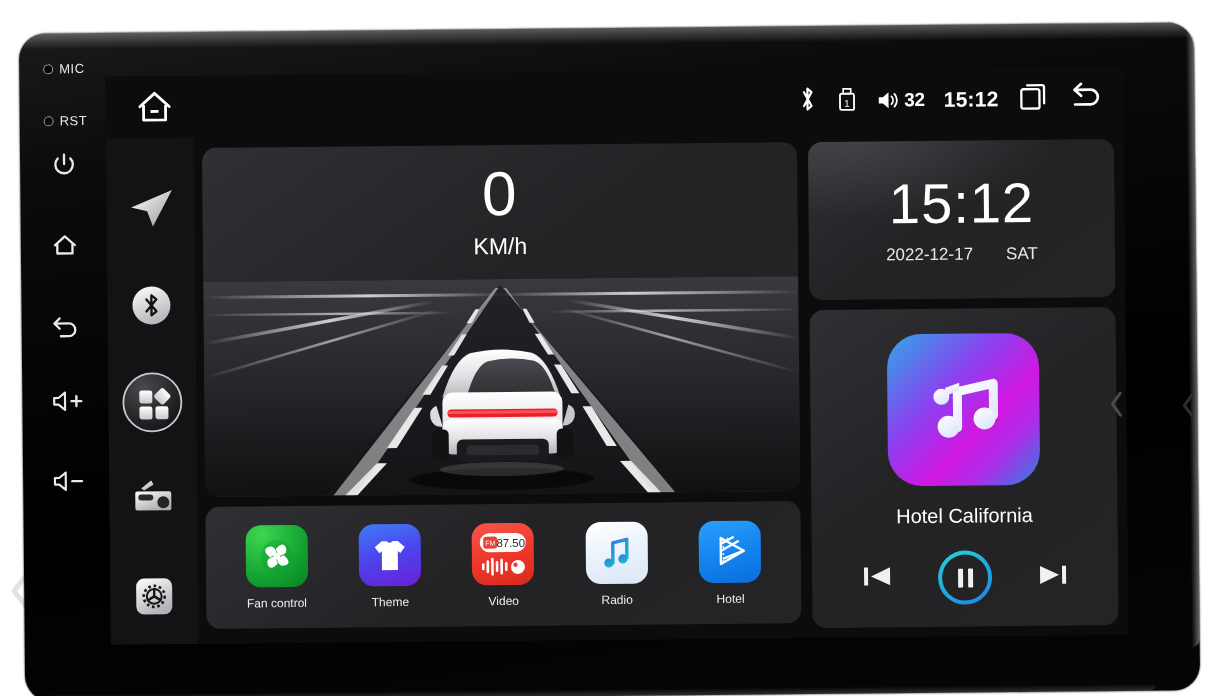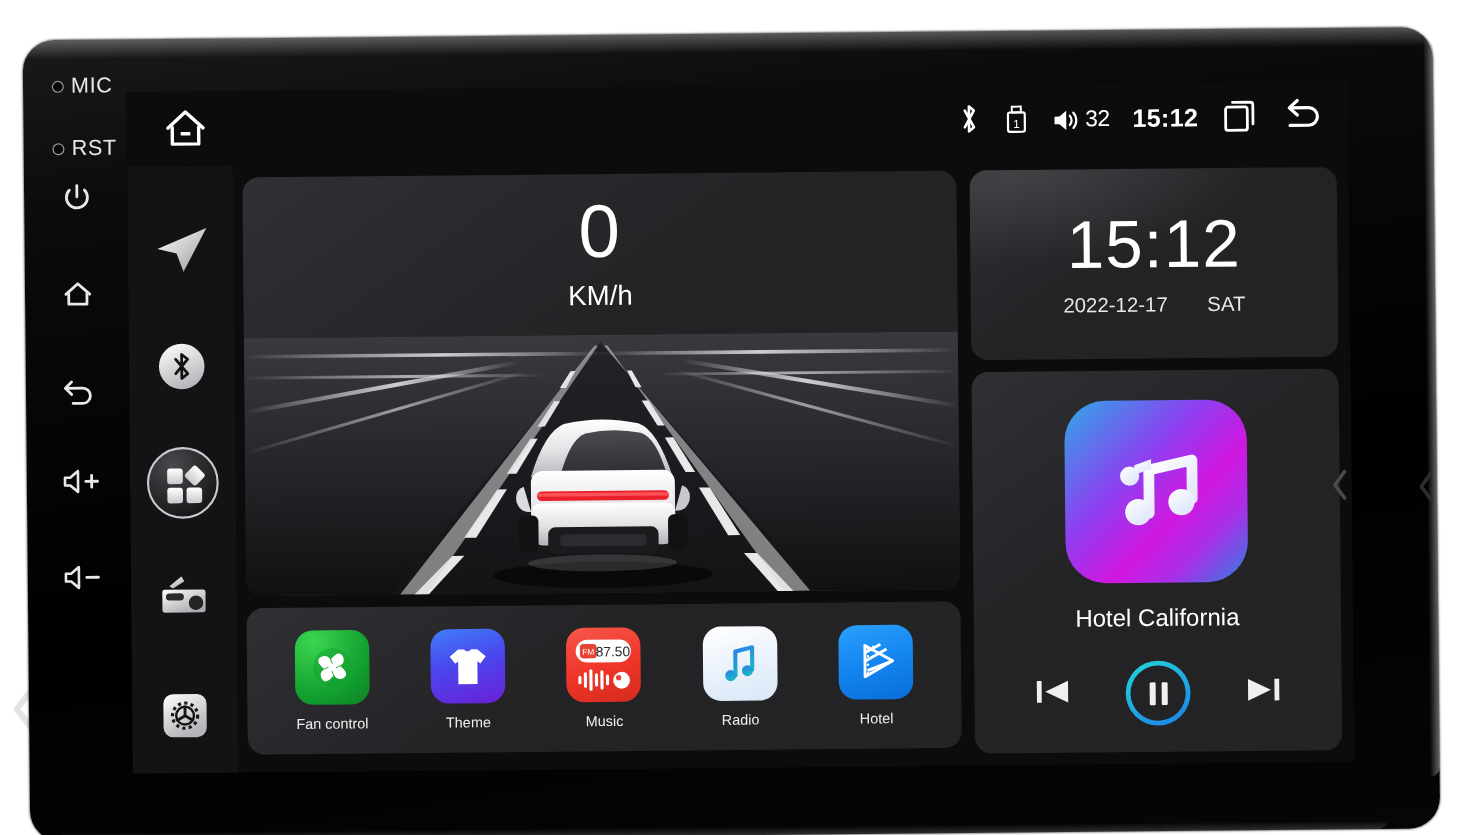--- a/index.html
+++ b/index.html
@@ -35,21 +35,21 @@
     position:absolute; left:26px; bottom:0; width:94%; height:7px;
     background:linear-gradient(180deg, rgba(255,255,255,0), rgba(120,120,125,.35));
     border-radius:0 0 20px 20px;
   }
 
   
   .bezel { position:absolute; left:0; top:0; width:92px; height:100%; }
   .hw {
     position:absolute; left:24px; width:56px;
     color:#e9e9ec; display:flex; align-items:center; gap:6px;
-    font-size:18px; letter-spacing:.5px;
+    font-size:13px; letter-spacing:.5px;
   }
   .hw .hole{
     width:10px; height:10px; border-radius:50%;
     border:1.4px solid #9a9a9e; background:#050505;
     display:inline-block; flex:none;
   }
   .hw svg { display:block; }
 
   
   .screen {
@@ -61,21 +61,21 @@
 
   
   .statusbar{
     position:absolute; left:0; top:0; width:100%; height:62px;
     display:flex; align-items:center; padding:0 18px 0 28px;
     background:#0c0c0d;
   }
   .sb-home{ display:flex; align-items:center; }
   .sb-right{ margin-left:auto; display:flex; align-items:center; gap:19px; color:#fff; }
   .sb-item{ display:flex; align-items:center; gap:3px; color:#fff; }
-  .sb-num{ font-size:19px; font-weight:400; letter-spacing:-.3px; }
+  .sb-num{ font-size:19px; font-weight:700; letter-spacing:-.3px; }
   .sb-clock{ font-size:21px; font-weight:700; letter-spacing:.2px; }
 
   
   .rail{
     position:absolute; left:0; top:62px; width:88px; height:506px;
     background:#131315;
     display:flex; flex-direction:column; align-items:center;
     padding-top:22px; gap:0;
   }
   .rail-item{ height:99px; display:flex; align-items:center; justify-content:center; width:100%; }
@@ -484,21 +484,21 @@
                     <rect x="12.6" y="35" width="2.6" height="13" rx="1.3"></rect>
                     <rect x="17.2" y="32.5" width="2.6" height="18" rx="1.3"></rect>
                     <rect x="21.8" y="36" width="2.6" height="11" rx="1.3"></rect>
                     <rect x="26.4" y="33.5" width="2.6" height="16" rx="1.3"></rect>
                     <rect x="31" y="37" width="2.6" height="9" rx="1.3"></rect>
                   </g>
                   <circle cx="44" cy="42" r="7" fill="#ffffff"></circle>
                   <circle cx="41.6" cy="39.8" r="2.2" fill="#e64236"></circle>
                 </svg>
               </div>
-              <div class="app-lbl">Music</div>
+              <div class="app-lbl">Video</div>
             </div>
 
             <div class="app">
               <div class="app-ico" style="background:linear-gradient(165deg,#ffffff 0%,#e9f1fb 55%,#d8e7f7 100%);">
                 <svg width="40" height="40" viewBox="0 0 40 40">
                   <defs>
                       <linearGradient id="mn" x1="0" y1="0" x2="0.4" y2="1">
                     <stop offset="0%" stop-color="#2f7fe8"></stop>
                         <stop offset="100%" stop-color="#18b6c8"></stop>
                   </linearGradient>

